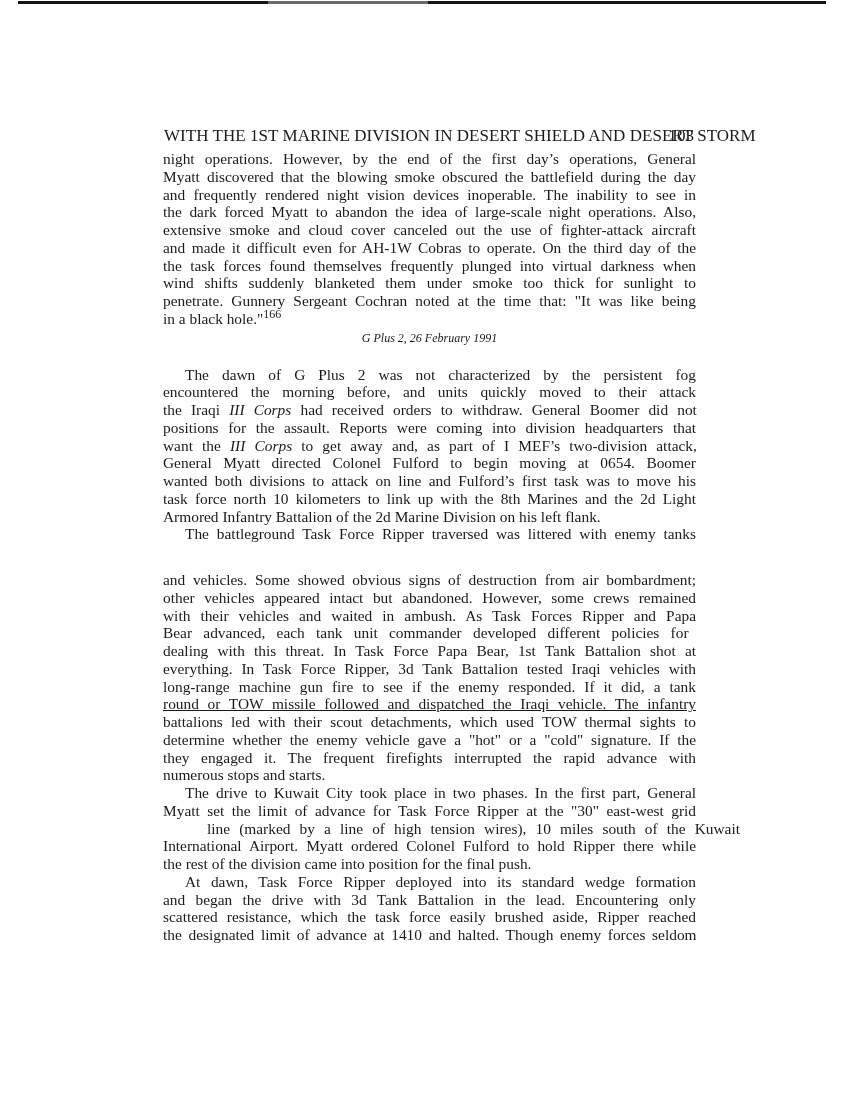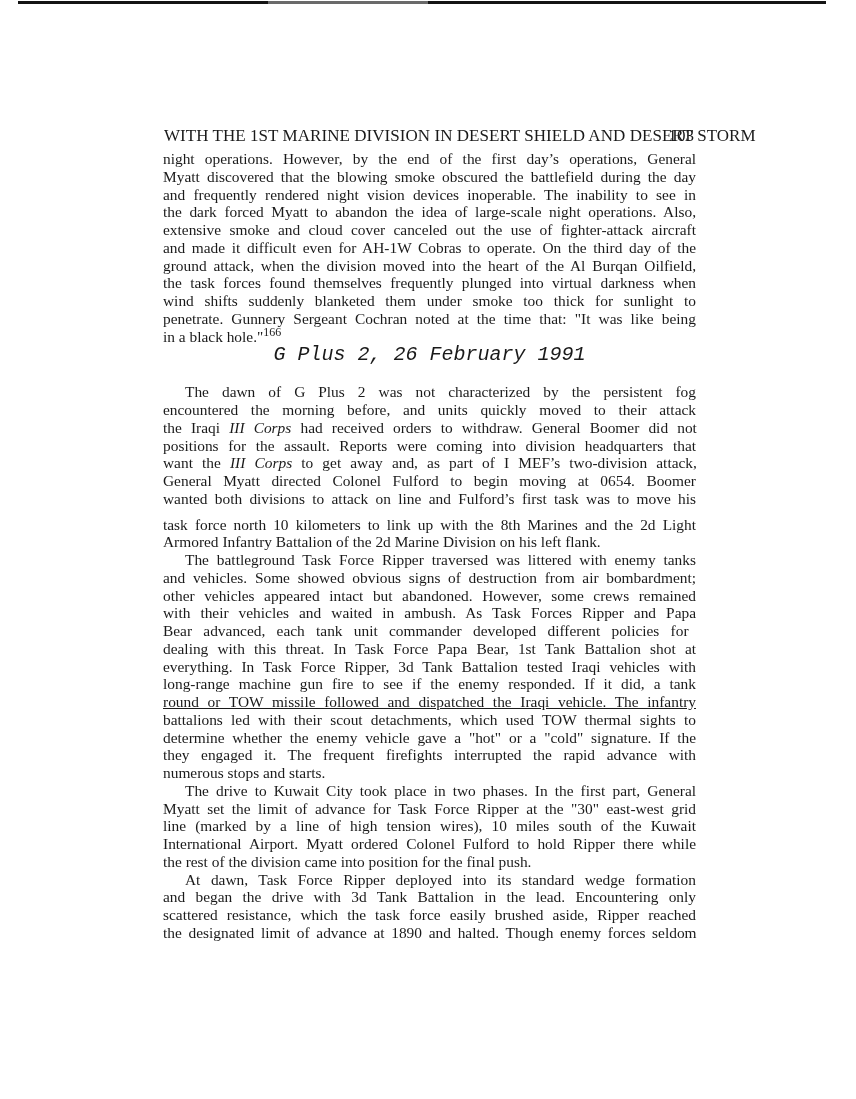--- a/index.html
+++ b/index.html
@@ -9,21 +9,21 @@
   .top-rule::after { content: ""; position: absolute; left: 250px; top: 0; width: 160px; height: 3px; background: #6a6a6a; }
   .running-head { position: absolute; left: 164px; top: 126px; width: 532px; height: 14px;
                   font-size: 17px; letter-spacing: 0.05px; }
   .running-head .title { position: absolute; left: 0; top: 0; white-space: nowrap; }
   .running-head .pgnum { position: absolute; right: 2px; top: 0; }
   .body { position: absolute; left: 163px; top: 150px; width: 533px;
           font-size: 15.4px; line-height: 17.75px; text-align: justify; }
   .body p { margin: 0; text-indent: 0; }
   .body .line { display: block; text-align: justify; text-align-last: justify; white-space: nowrap; height: 17.75px; }
   .body .line.last { text-align-last: left; }
-  .subhead { text-align: center; font-style: italic; font-size: 20px; margin: 1px 0 19px 0; height: 18px; line-height: 18px; font-family: Liberation Mono, monospace; }
+  .subhead { text-align: center; font-style: italic; font-size: 12px; margin: 1px 0 19px 0; height: 18px; line-height: 18px; }
   sup.fn { font-size: 12px; vertical-align: 6px; line-height: 0; }
   i { font-style: italic; }
 </style>
 </head>
 <body>
 
 <div class="top-rule"></div>
 
 <div class="running-head">
   <span class="title">WITH THE 1ST MARINE DIVISION IN DESERT SHIELD AND DESERT STORM</span>
@@ -32,65 +32,64 @@
 
 <div class="body">
 
   <p>
     <span class="line" style="word-spacing: 6.31392px; text-align-last: left;">night operations. However, by the end of the first day’s operations, General</span>
     <span class="line" style="word-spacing: 3.34233px; text-align-last: left;">Myatt discovered that the blowing smoke obscured the battlefield during the day</span>
     <span class="line" style="word-spacing: 4.41903px; text-align-last: left;">and frequently rendered night vision devices inoperable. The inability to see in</span>
     <span class="line" style="word-spacing: 3.76693px; text-align-last: left;">the dark forced Myatt to abandon the idea of large-scale night operations. Also,</span>
     <span class="line" style="word-spacing: 4.46733px; text-align-last: left;">extensive smoke and cloud cover canceled out the use of fighter-attack aircraft</span>
     <span class="line" style="word-spacing: 2.74688px; text-align-last: left;">and made it difficult even for AH-1W Cobras to operate. On the third day of the</span>
-    <span class="line" style="word-spacing: 2.95913px; text-align-last: left;">ground attack, when the division moved into the heart of the Al Burqan Oilfield,</span>
     <span class="line" style="word-spacing: 4.48906px; text-align-last: left;">the task forces found themselves frequently plunged into virtual darkness when</span>
     <span class="line" style="word-spacing: 6.83523px; text-align-last: left;">wind shifts suddenly blanketed them under smoke too thick for sunlight to</span>
     <span class="line" style="word-spacing: 4.27734px; text-align-last: left;">penetrate. Gunnery Sergeant Cochran noted at the time that: "It was like being</span>
     <span class="line last"><span>in a black hole."</span><sup class="fn">166</sup></span>
   </p>
 
   <div class="subhead">G Plus 2, 26 February 1991</div>
 
   <p>
     <span class="line" style="padding-left: 22px; word-spacing: 9.17448px; text-align-last: left;">The dawn of G Plus 2 was not characterized by the persistent fog</span>
     <span class="line" style="word-spacing: 8.80781px; text-align-last: left;">encountered the morning before, and units quickly moved to their attack</span>
     <span class="line" style="word-spacing: 5.28776px; text-align-last: left;"><span>the Iraqi </span><i>III Corps</i><span> had received orders to withdraw. General Boomer did not</span></span>
     <span class="line" style="word-spacing: 5.725px; text-align-last: left;">positions for the assault. Reports were coming into division headquarters that</span>
     <span class="line" style="word-spacing: 5.28125px; text-align-last: left;"><span>want the </span><i>III Corps</i><span> to get away and, as part of I MEF’s two-division attack,</span></span>
     <span class="line" style="word-spacing: 7.60625px; text-align-last: left;">General Myatt directed Colonel Fulford to begin moving at 0654. Boomer</span>
     <span class="line" style="word-spacing: 3.44643px; text-align-last: left;">wanted both divisions to attack on line and Fulford’s first task was to move his</span>
-    <span class="line" style="word-spacing: 3.24688px; text-align-last: left; margin-top: 8px;">task force north 10 kilometers to link up with the 8th Marines and the 2d Light</span>
+    <span class="line" style="word-spacing: 3.24688px; text-align-last: left;">task force north 10 kilometers to link up with the 8th Marines and the 2d Light</span>
     <span class="line last">Armored Infantry Battalion of the 2d Marine Division on his left flank.</span>
   </p>
 
   <p>
     <span class="line" style="padding-left: 22px; word-spacing: 4.05156px; text-align-last: left;">The battleground Task Force Ripper traversed was littered with enemy tanks</span>
-    <span class="line" style="word-spacing: 3.84375px; text-align-last: left;">and vehicles. Some showed obvious signs of destruction from air bombardment;</span>
+    <span class="line" style="word-spacing: 3.84375px; text-align-last: left; margin-top: 28px;">and vehicles. Some showed obvious signs of destruction from air bombardment;</span>
     <span class="line" style="word-spacing: 5.68229px; text-align-last: left;">other vehicles appeared intact but abandoned. However, some crews remained</span>
     <span class="line" style="word-spacing: 6.16797px; text-align-last: left;">with their vehicles and waited in ambush. As Task Forces Ripper and Papa</span>
     <span class="line" style="word-spacing: 7.43125px; text-align-last: left;">Bear advanced, each  tank unit commander developed different policies for</span>
     <span class="line" style="word-spacing: 5.31971px; text-align-last: left;">dealing with this threat. In Task Force Papa Bear, 1st Tank Battalion shot at</span>
     <span class="line" style="word-spacing: 4.96733px; text-align-last: left;">everything. In Task Force Ripper, 3d Tank Battalion tested Iraqi vehicles with</span>
     <span class="line" style="word-spacing: 5.16295px; text-align-last: left;">long-range machine gun fire to see if the enemy responded. If it did, a tank</span>
     <span class="line" style="word-spacing: 4.80682px; text-align-last: left; text-decoration: underline;">round or TOW missile followed and dispatched the Iraqi vehicle. The infantry</span>
     <span class="line" style="word-spacing: 4.38778px; text-align-last: left;">battalions led with their scout detachments, which used TOW thermal sights to</span>
     <span class="line" style="word-spacing: 3.95913px; text-align-last: left;">determine whether the enemy vehicle gave a "hot" or a "cold" signature. If the</span>
     <span class="line" style="word-spacing: 7.72813px; text-align-last: left;">they engaged it. The frequent firefights interrupted the rapid advance with</span>
     <span class="line last">numerous stops and starts.</span>
   </p>
 
   <p>
     <span class="line" style="padding-left: 22px; word-spacing: 3.22321px; text-align-last: left;">The drive to Kuwait City took place in two phases. In the first part, General</span>
     <span class="line" style="word-spacing: 3.62835px; text-align-last: left;">Myatt set the limit of advance for Task Force Ripper at the "30" east-west grid</span>
-    <span class="line" style="word-spacing: 5.25px; text-align-last: left;">line (marked by a line of high tension wires), 10 miles south of the Kuwait</span>
+    <span class="line" style="word-spacing: 5.25px; text-align-last: left; margin-left: 44px;">line (marked by a line of high tension wires), 10 miles south of the Kuwait</span>
     <span class="line" style="word-spacing: 4.27344px; text-align-last: left;">International Airport. Myatt ordered Colonel Fulford to hold Ripper there while</span>
     <span class="line last">the rest of the division came into position for the final push.</span>
   </p>
 
   <p>
     <span class="line" style="padding-left: 22px; word-spacing: 6.65469px; text-align-last: left;">At dawn, Task Force Ripper deployed into its standard wedge formation</span>
     <span class="line" style="word-spacing: 6.45443px; text-align-last: left;">and began the drive with 3d Tank Battalion in the lead. Encountering only</span>
     <span class="line" style="word-spacing: 5.26719px; text-align-last: left;">scattered resistance, which the task force easily brushed aside, Ripper reached</span>
-    <span class="line" style="word-spacing: 2.85156px; text-align-last: left;">the designated limit of advance at 1890 and halted. Though enemy forces seldom</span>
+    <span class="line" style="word-spacing: 2.85156px; text-align-last: left;">the designated limit of advance at 1410 and halted. Though enemy forces seldom</span>
   </p>
 
 </div>
 
 </body></html>

